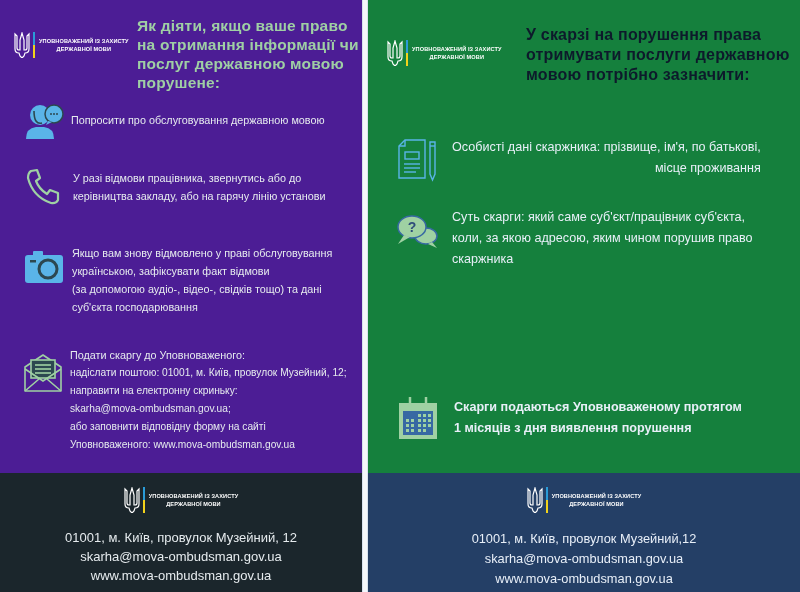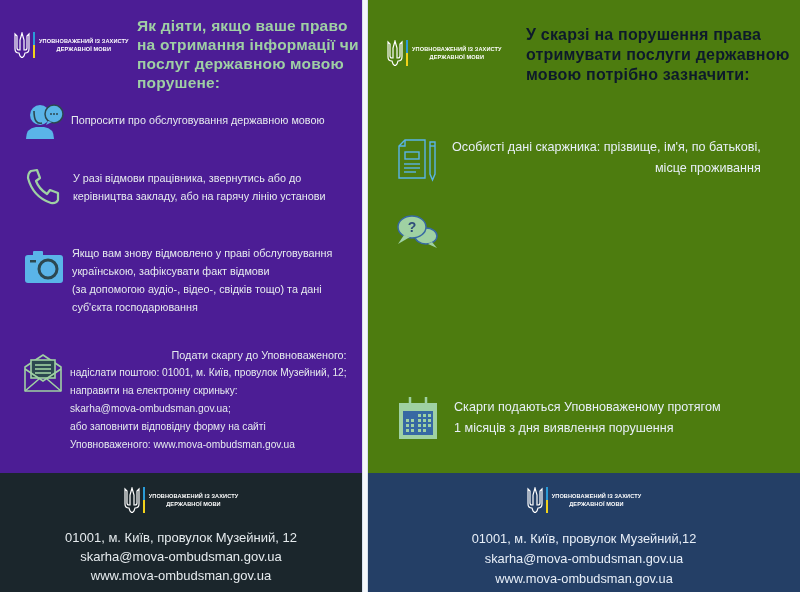--- a/index.html
+++ b/index.html
@@ -1,21 +1,21 @@
 <!DOCTYPE html>
 <html><head>
 <meta charset="utf-8">
 <style>
   * { margin: 0; padding: 0; box-sizing: border-box; }
   html, body { width: 800px; height: 592px; overflow: hidden; background: #ffffff; }
   body { font-family: "Liberation Sans", "DejaVu Sans", sans-serif; position: relative; }
 
   .panel { position: absolute; top: 0; height: 592px; overflow: hidden; }
   .panel-left { left: 0; width: 362px; background: #4c1d95; padding-left: 33px; }
-  .panel-right { left: 368px; width: 432px; background: #4d7c0f; }
+  .panel-right { left: 368px; width: 432px; background: #15803d; }
   .divider { position: absolute; left: 362px; top: 0; width: 6px; height: 592px; background: #f4f7fb; border-left: 1px solid #d8e2ee; border-right: 1px solid #d8e2ee; }
 
   .footer { position: absolute; left: 0; right: 0; top: 473px; bottom: 0; text-align: center; }
   .panel-left .footer { background: #1b262c; }
   .panel-right .footer { background: #243f66; }
 
   
   .logo { display: flex; align-items: center; }
   .logo .trident { width: 16px; height: 26px; }
   .logo .flagbar { width: 2px; height: 26px; margin: 0 4px 0 3px; background: linear-gradient(#2a9bd8 0 50%, #f2d21b 50% 100%); }
@@ -102,21 +102,21 @@
     <svg class="icon" width="40" height="42" viewBox="0 0 40 42" style="margin-top:4px;">
       <path d="M2 16 L20 4 L38 16 L38 40 L2 40 Z" fill="none" stroke="#9fd1a3" stroke-width="1.6" stroke-linejoin="round"></path>
       <rect x="8" y="9" width="24" height="18" fill="#2c4850" stroke="#9fd1a3" stroke-width="1.6"></rect>
       <line x1="12" y1="14" x2="28" y2="14" stroke="#9fd1a3" stroke-width="1.6"></line>
       <line x1="12" y1="18" x2="28" y2="18" stroke="#9fd1a3" stroke-width="1.6"></line>
       <line x1="12" y1="22" x2="28" y2="22" stroke="#9fd1a3" stroke-width="1.6"></line>
       <path d="M2 18 L20 30 L38 18" fill="none" stroke="#9fd1a3" stroke-width="1.6"></path>
       <path d="M2 40 L16 28 M38 40 L24 28" stroke="#9fd1a3" stroke-width="1.6"></path>
     </svg>
     <div class="text" style="margin-left:7px; margin-top:-1px; font-size:10.2px;">
-      <div style="font-size:10.8px;text-align:right;">Подати скаргу до Уповноваженого:</div>
+      <div style="font-size:10.8px;">Подати скаргу до Уповноваженого:</div>
       <div>надіслати поштою: 01001, м. Київ, провулок Музейний, 12;</div>
       <div>направити на електронну скриньку:</div>
       <div>skarha@mova-ombudsman.gov.ua;</div>
       <div>або заповнити відповідну форму на сайті</div>
       <div>Уповноваженого: www.mova-ombudsman.gov.ua</div>
     </div>
   </div>
 
   <div class="footer">
     <div class="logo footer-logo">
@@ -172,20 +172,25 @@
   </div>
 
   <div class="item" style="left:28px; top:208px;">
     <svg class="icon" width="42" height="36" viewBox="0 0 42 36" style="margin-top:6px;">
       <ellipse cx="30" cy="22" rx="11" ry="8" fill="#9fd1a3" stroke="#3769a3" stroke-width="1.5"></ellipse>
       <path d="M36 28 L41 34 L32 30 Z" fill="#9fd1a3"></path>
       <ellipse cx="16" cy="13" rx="14" ry="11" fill="#9fd1a3" stroke="#3769a3" stroke-width="1.5"></ellipse>
       <path d="M8 21 L2 30 L14 23 Z" fill="#9fd1a3"></path>
       <text x="16" y="18" text-anchor="middle" font-family="Liberation Sans, sans-serif" font-weight="bold" font-size="14" fill="#2e4d7a">?</text>
     </svg>
+    <div class="text" style="margin-left:14px; margin-top:-1px;">
+      <div>Суть скарги: який саме суб'єкт/працівник суб'єкта,</div>
+      <div>коли, за якою адресою, яким чином порушив право</div>
+      <div>скаржника</div>
+    </div>
   </div>
 
 
   <div class="item" style="left:30px; top:395px;">
     <svg class="icon" width="40" height="46" viewBox="0 0 40 46">
       <rect x="1" y="8" width="38" height="36" fill="#9fd1a3"></rect>
       <rect x="5" y="16" width="30" height="24" fill="#3769a3"></rect>
       <line x1="12" y1="2" x2="12" y2="12" stroke="#9fd1a3" stroke-width="2.5"></line>
       <line x1="28" y1="2" x2="28" y2="12" stroke="#9fd1a3" stroke-width="2.5"></line>
       <g fill="#9fd1a3">
@@ -201,21 +206,21 @@
           <rect x="13" y="29" width="3" height="3"></rect>
           <rect x="20" y="29" width="3" height="3"></rect>
           <rect x="25" y="29" width="3" height="3"></rect>
           <rect x="30" y="29" width="3" height="3"></rect>
         <rect x="8" y="34" width="3" height="3"></rect>
           <rect x="13" y="34" width="3" height="3"></rect>
           <rect x="20" y="34" width="3" height="3"></rect>
           <rect x="25" y="34" width="3" height="3"></rect>
       </g>
     </svg>
-    <div class="text" style="margin-left:16px; margin-top:2px;">
+    <div class="text" style="margin-left:16px; margin-top:2px;font-weight:bold;">
       <div>Скарги подаються Уповноваженому протягом</div>
       <div>1 місяців з дня виявлення порушення</div>
     </div>
   </div>
 
   <div class="footer">
     <div class="logo footer-logo">
       <svg class="trident" viewBox="0 0 16 26">
           <path d="M1 2 L1 17 Q1 21 5 21 L6 24 L8 26 L10 24 L11 21 Q15 21 15 17 L15 2 L13 4 L13 16 Q13 18 11 18 L10 18 L10 8 L8 1 L6 8 L6 18 L5 18 Q3 18 3 16 L3 4 Z" fill="none" stroke="#fff" stroke-width="1.2"></path>
         </svg>

